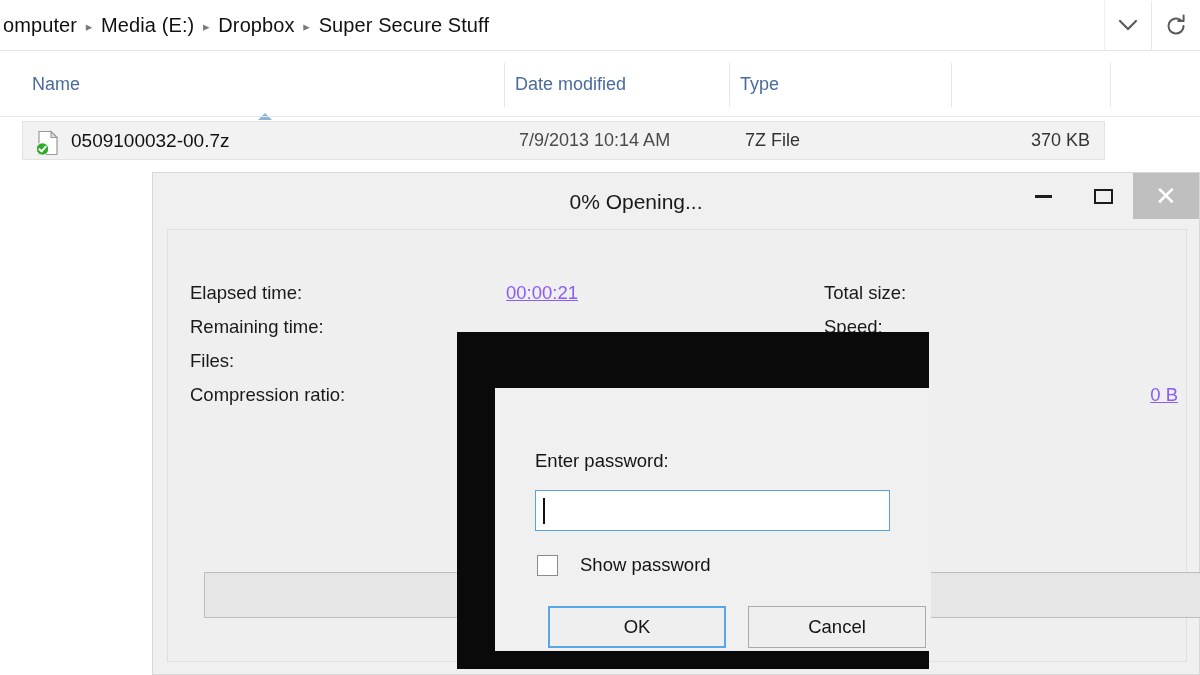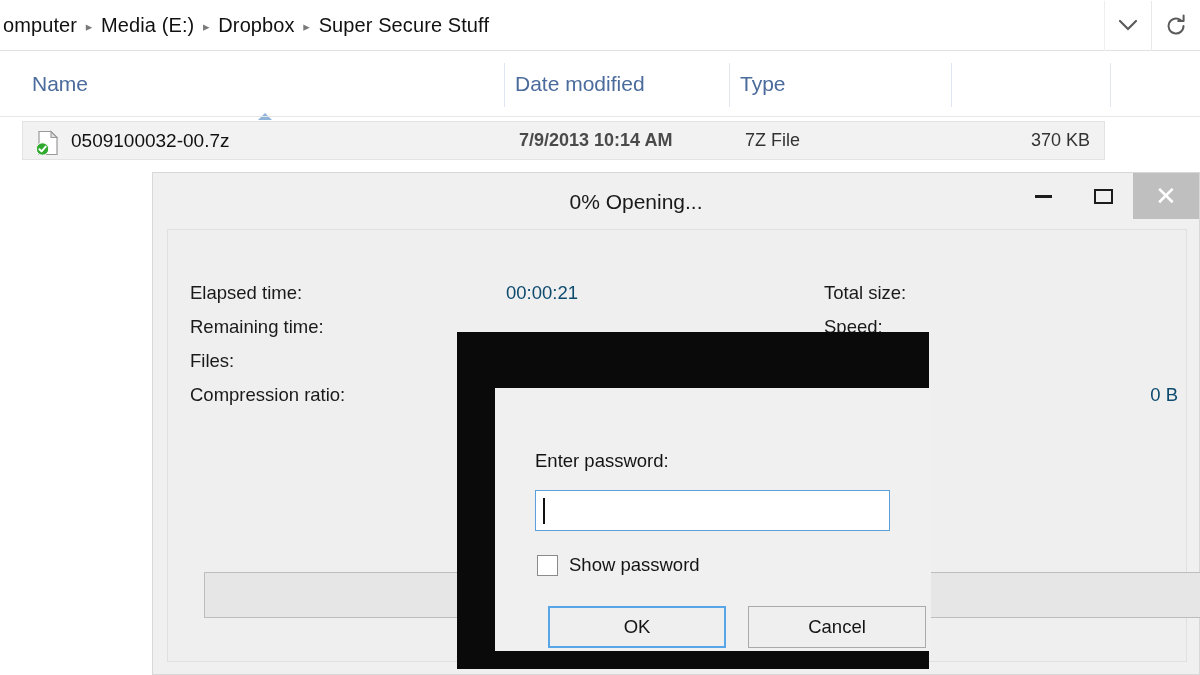--- a/index.html
+++ b/index.html
@@ -77,21 +77,21 @@
     width: 1200px; height: 66px;
     background: #ffffff;
     box-sizing: border-box;
   }
   .col {
     position: absolute;
     top: 0;
     height: 66px;
     display: flex;
     align-items: center;
-    font-size: 21px;
+    font-size: 18px;
     color: #4a6b9c;
     box-sizing: border-box;
   }
   .col .col-label { padding-left: 10px; }
   .col-divider {
     position: absolute;
     top: 12px;
     width: 1px; height: 44px;
     background: #dfe6ef;
   }
@@ -127,21 +127,21 @@
   .file-name {
     position: absolute;
     left: 48px; top: 0; height: 37px;
     display: flex; align-items: center;
     font-size: 19px; color: #111111;
   }
   .file-date {
     position: absolute;
     left: 496px; top: 0; height: 37px;
     display: flex; align-items: center;
-    font-size: 18px; color: #4a4a4a; font-weight: bold;
+    font-size: 18px; color: #4a4a4a;
   }
   .file-type {
     position: absolute;
     left: 722px; top: 0; height: 37px;
     display: flex; align-items: center;
     font-size: 18px; color: #333333;
   }
   .file-size {
     position: absolute;
     right: 14px; top: 0; height: 37px;
@@ -217,22 +217,23 @@
 
   .stat-label {
     position: absolute;
     font-size: 18.5px;
     color: #1a1a1a;
     white-space: nowrap;
   }
   .stat-value {
     position: absolute;
     font-size: 18.5px;
-    color: #0c4a6e;
+    color: #8b5cf6;
     white-space: nowrap;
+    text-decoration: underline;
   }
   .stat-value.r { text-align: right; }
 
   .progress-bar {
     position: absolute;
     left: 36px; top: 342px;
     width: 1000px; height: 46px;
     background: #e6e6e6;
     border: 1px solid #bdbdbd;
     box-sizing: border-box;
@@ -303,20 +304,21 @@
     position: absolute;
     left: 7px; top: 7px;
     width: 2px; height: 26px;
     background: #111111;
   }
   .pw-check-row {
     position: absolute;
     left: 42px; top: 166px;
     display: flex;
     align-items: center;
+    gap: 11px;
   }
   .pw-checkbox {
     width: 21px; height: 21px;
     background: #ffffff;
     border: 1px solid #8b8b8b;
     box-sizing: border-box;
   }
   .pw-check-label {
     margin-left: 11px;
     font-size: 18.5px;

